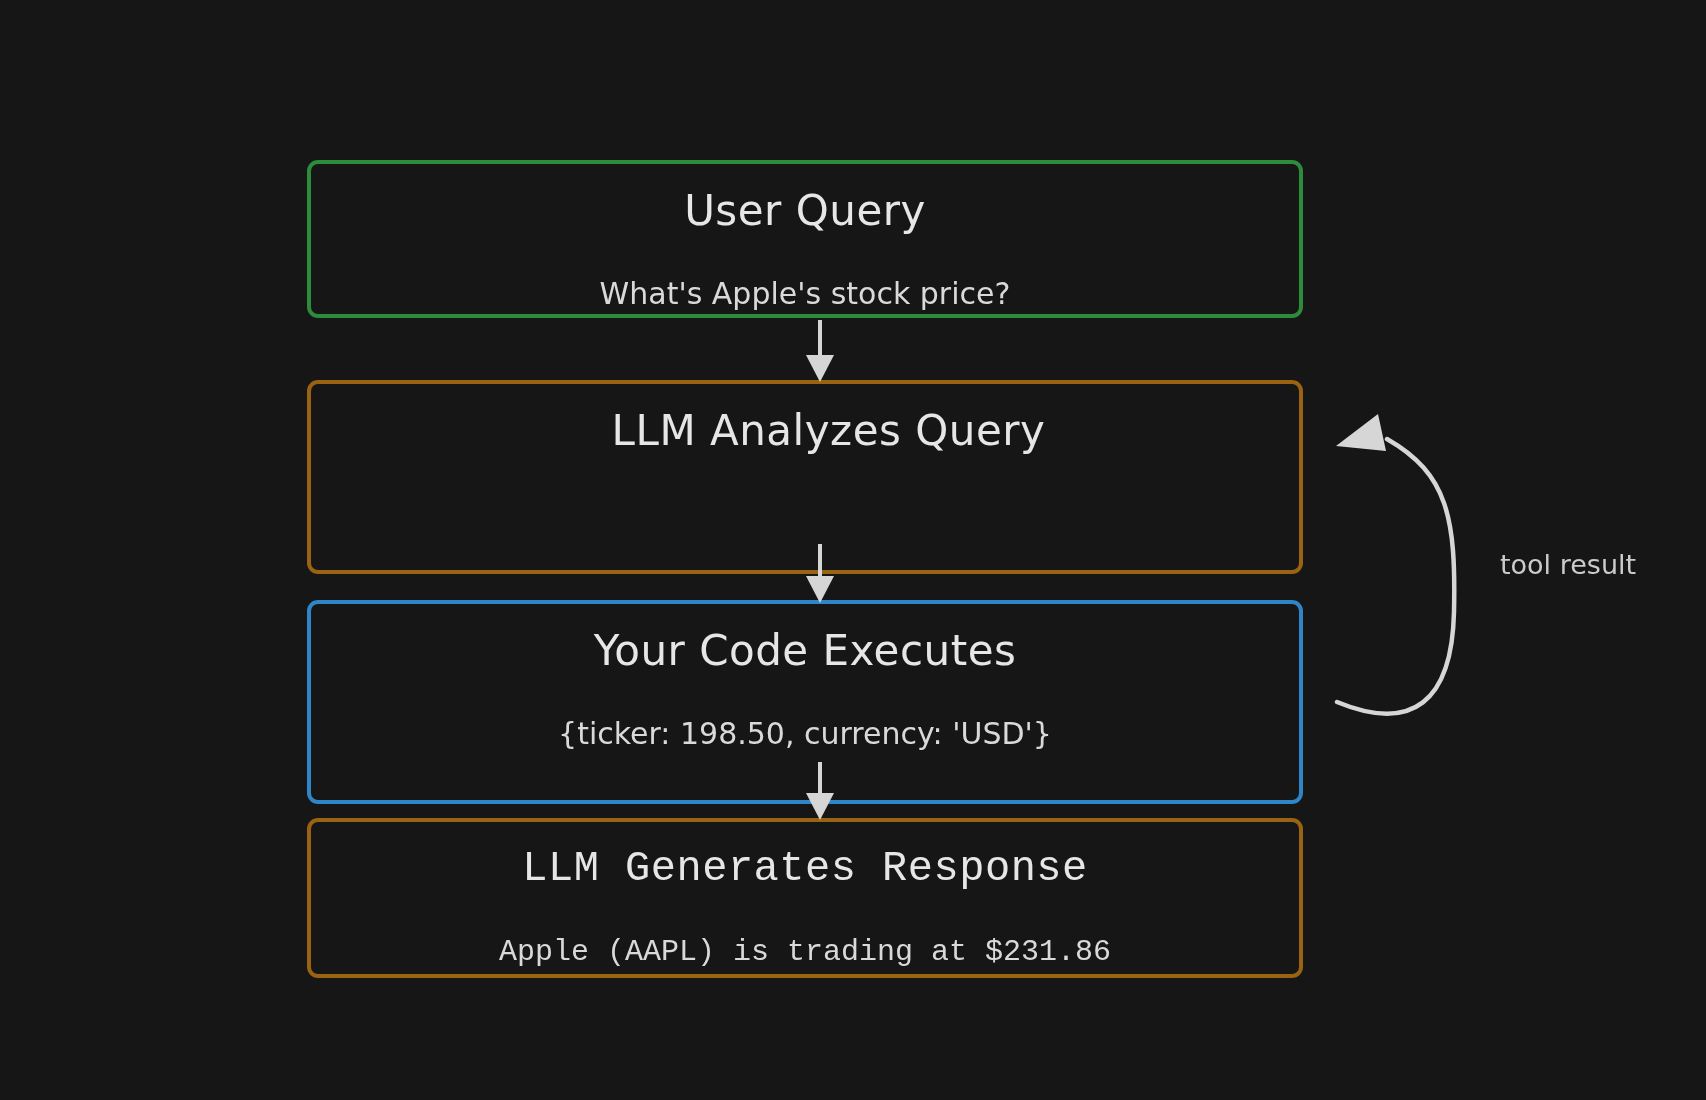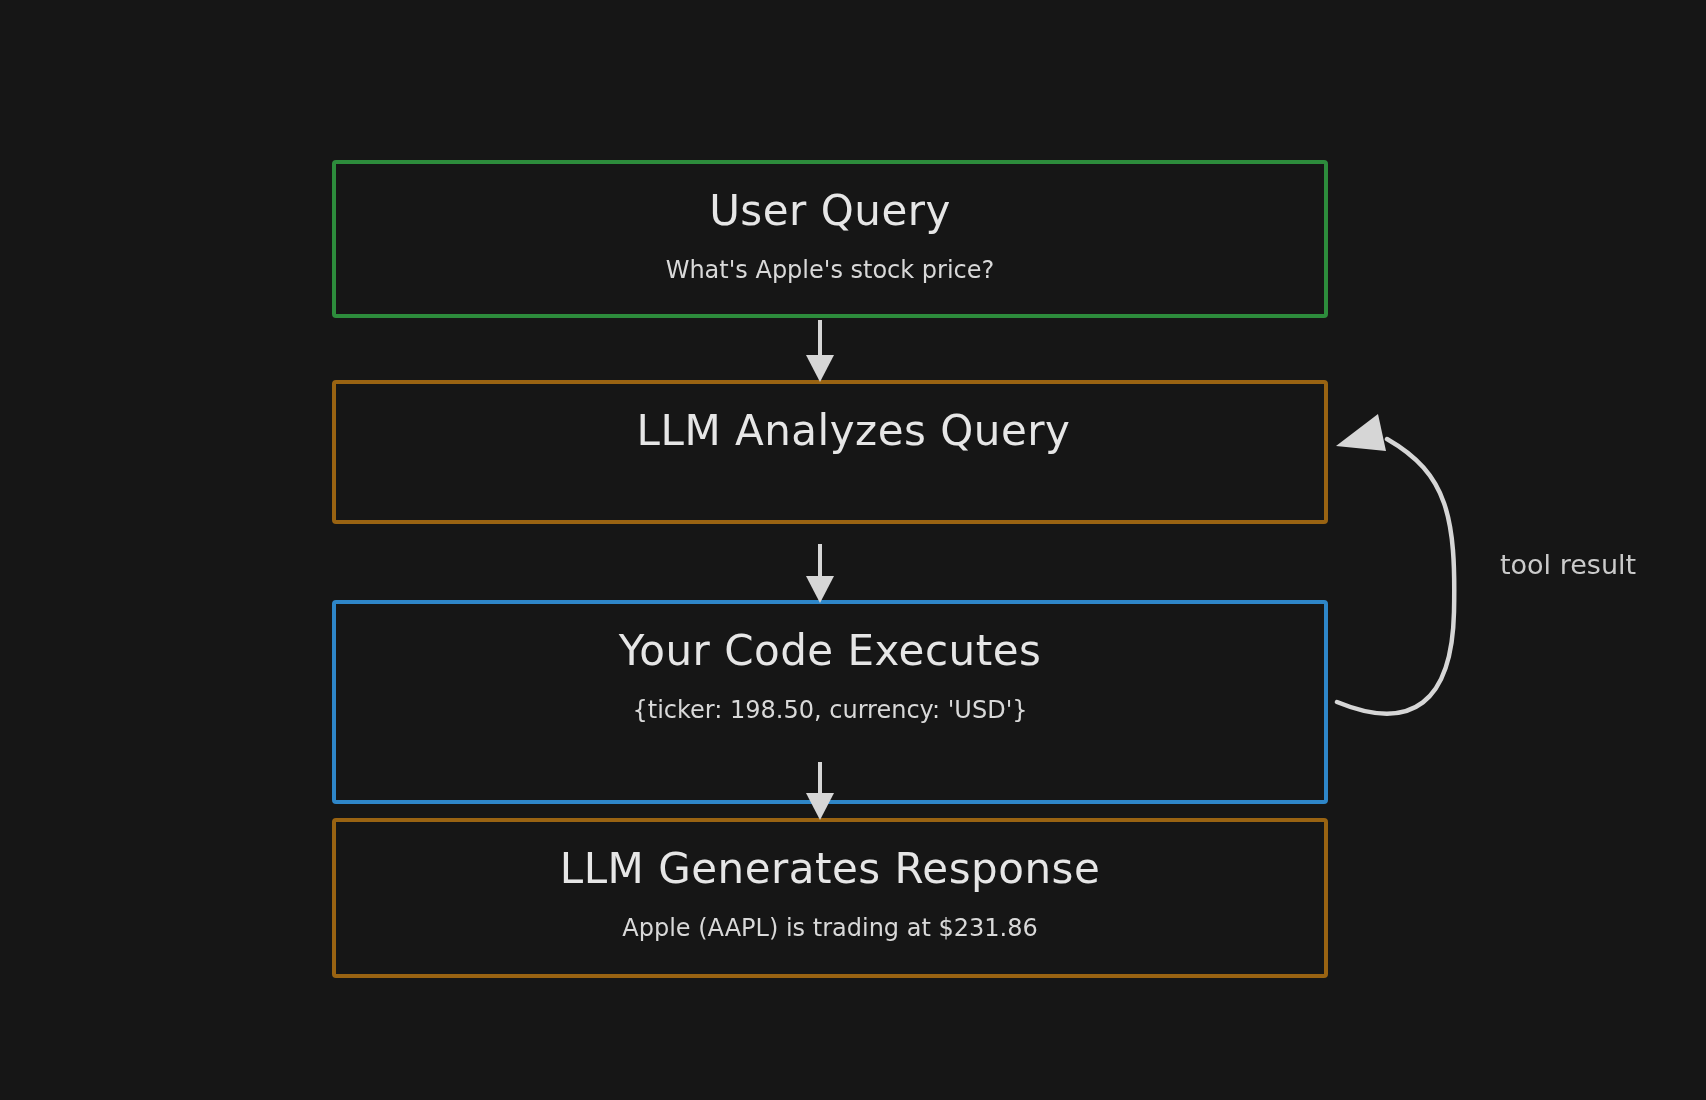--- a/index.html
+++ b/index.html
@@ -5,36 +5,36 @@
   html,body{margin:0;padding:0;background:#161616;}
   #canvas{
     position:relative;
     width:1706px;height:1100px;
     background:#161616;
     overflow:hidden;
     font-family:"DejaVu Sans","Liberation Sans",sans-serif;
   }
   .node{
     position:absolute;
-    left:332px;width:996px;
+    left:307px;width:996px;
     box-sizing:border-box;
     border:4px solid #888;
-    border-radius:4px;
+    border-radius:11px;
     background:#161616;
     display:flex;flex-direction:column;align-items:center;
-    padding-top:22px;gap:20px;
+    padding-top:22px;gap:40px;
   }
   .node-title{
     font-size:42px;line-height:1.2;
     color:#e6e6e6;
     letter-spacing:0.5px;
     white-space:nowrap;
   }
   .node-subtitle{
-    font-size:24px;line-height:1.2;
+    font-size:30px;line-height:1.2;
     color:#d9d9d9;
     white-space:nowrap;
   }
   #arrow-layer{
     position:absolute;left:0;top:0;
     pointer-events:none;
   }
   #tool-result-label{
     position:absolute;
     left:1500px;top:549px;
@@ -46,30 +46,30 @@
 </head>
 <body>
 
 <div id="canvas">
 
   <div class="node" style="top: 160px; height: 158px; border-color: rgb(45, 140, 60);">
     <div class="node-title">User Query</div>
     <div class="node-subtitle">What's Apple's stock price?</div>
   </div>
 
-  <div class="node" style="top: 380px; height: 144px; border-color: rgb(153, 99, 18); padding-left: 47px;">
+  <div class="node" style="top: 380px; height: 194px; border-color: rgb(153, 99, 18); padding-left: 47px;">
     <div class="node-title">LLM Analyzes Query</div>
   </div>
 
   <div class="node" style="top: 600px; height: 204px; border-color: rgb(46, 134, 200);">
     <div class="node-title">Your Code Executes</div>
     <div class="node-subtitle">{ticker: 198.50, currency: 'USD'}</div>
   </div>
 
-  <div class="node" style="top: 818px; height: 160px; border-color: rgb(153, 99, 18);">
+  <div class="node" style="top: 818px; height: 160px; border-color: rgb(153, 99, 18); font-family: Liberation Mono, monospace;">
     <div class="node-title">LLM Generates Response</div>
     <div class="node-subtitle">Apple (AAPL) is trading at $231.86</div>
   </div>
 
   <svg id="arrow-layer" width="1706" height="1100" viewBox="0 0 1706 1100">
 
     <g>
       <path d="M820 320 V357" fill="none" stroke-width="4" stroke="#d6d6d6"></path>
       <polygon points="806,355 834,355 820,382" fill="#d6d6d6"></polygon>
     </g>

